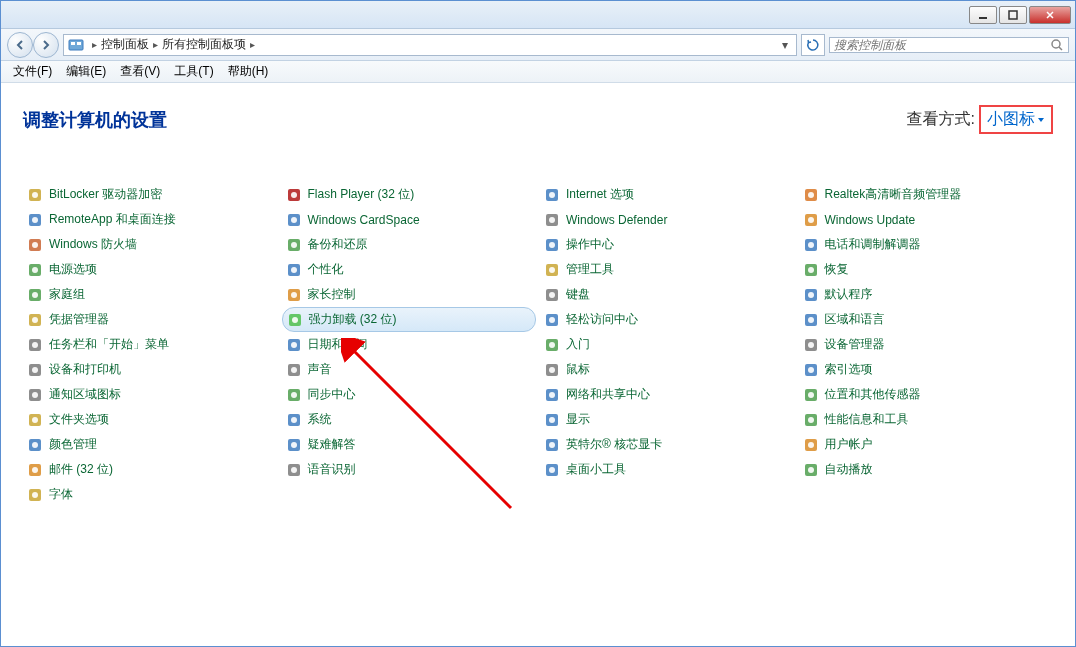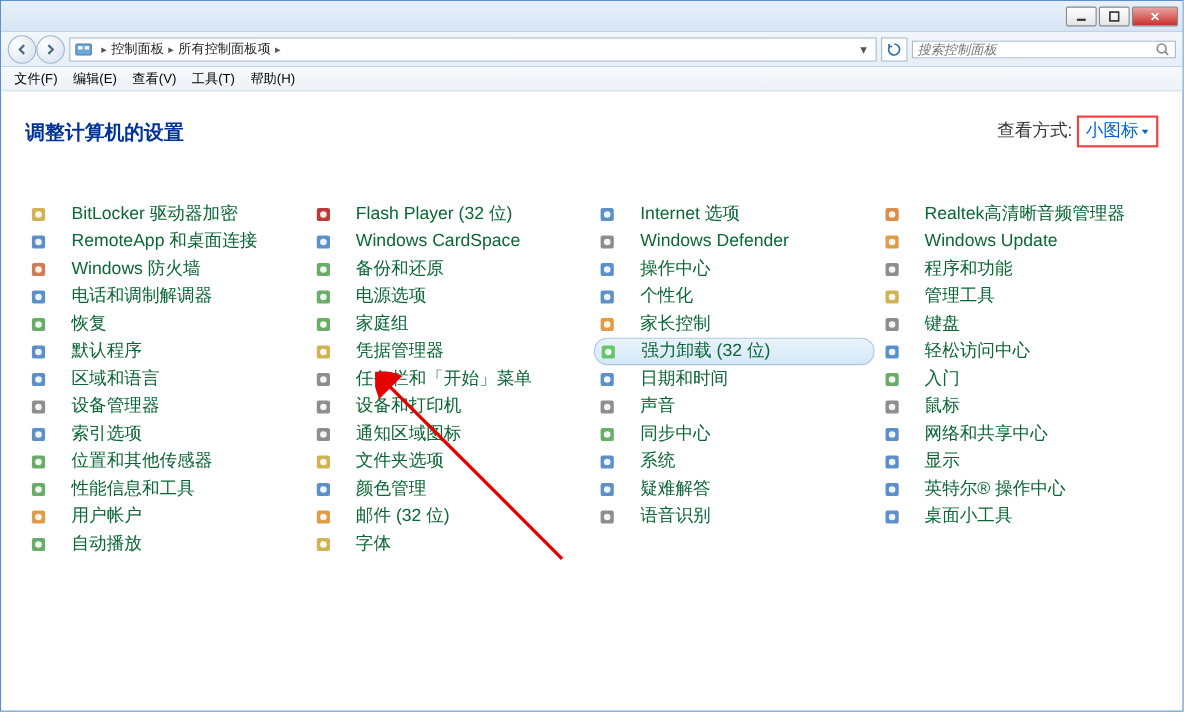--- a/index.html
+++ b/index.html
@@ -24,21 +24,21 @@
 .menubar { height: 22px; background: linear-gradient(to bottom, #f7fafc, #edf2f7); border-bottom: 1px solid #d0dce8; display: flex; align-items: center; padding: 0 6px; font-size: 12px; gap: 2px; }
 .menubar .menu { padding: 2px 6px; cursor: pointer; }
 .content { padding: 22px 22px; position: relative; height: calc(100% - 82px); }
 .heading-row { display: flex; justify-content: space-between; align-items: center; margin-bottom: 48px; }
 .heading { font-size: 18px; color: #003399; }
 .viewby { font-size: 16px; color: #333; display: flex; align-items: center; gap: 4px; }
 .viewby .link { color: #0066cc; cursor: pointer; display: flex; align-items: center; gap: 2px; }
 .viewby .link svg { width: 8px; height: 8px; fill: #0066cc; }
 .redbox { border: 2px solid #ef4444; padding: 2px 6px; }
 .items-grid { display: grid; grid-template-columns: repeat(4, 1fr); column-gap: 4px; }
-.item { display: flex; align-items: center; gap: 22px; height: 25px; padding: 0 4px; font-size: 16px; color: #0a6634; cursor: pointer; }
+.item { display: flex; align-items: center; gap: 6px; height: 25px; padding: 0 4px; font-size: 12px; color: #0a6634; cursor: pointer; }
 .item.selected { background: linear-gradient(to bottom, #e9f3fb, #d5e8f8); border: 1px solid #a6c8e6; border-radius: 12px; }
 .item .icon { width: 16px; height: 16px; flex-shrink: 0; display: flex; align-items: center; justify-content: center; }
 .item .icon svg { width: 16px; height: 16px; }
 .arrow-annotation { position: absolute; top: 255px; left: 340px; pointer-events: none; z-index: 100; }
 </style>
 </head>
 <body>
 
 <div class="titlebar">
   <div class="win-btn">
@@ -221,29 +221,20 @@
           <svg viewBox="0 0 16 16">
             <rect x="2" y="2" width="12" height="12" rx="2" fill="#3f7dbf" opacity="0.85"></rect>
             <circle cx="8" cy="8" r="3" fill="#fff" opacity="0.9"></circle>
           </svg>
         </span>
         <span>操作中心</span>
       </div>
       <div class="item">
         <span class="icon">
           <svg viewBox="0 0 16 16">
-            <rect x="2" y="2" width="12" height="12" rx="2" fill="#7a7a7a" opacity="0.85"></rect>
-            <circle cx="8" cy="8" r="3" fill="#fff" opacity="0.9"></circle>
-          </svg>
-        </span>
-        <span>程序和功能</span>
-      </div>
-      <div class="item">
-        <span class="icon">
-          <svg viewBox="0 0 16 16">
             <rect x="2" y="2" width="12" height="12" rx="2" fill="#3f7dbf" opacity="0.85"></rect>
             <circle cx="8" cy="8" r="3" fill="#fff" opacity="0.9"></circle>
           </svg>
         </span>
         <span>电话和调制解调器</span>
       </div>
       <div class="item">
         <span class="icon">
           <svg viewBox="0 0 16 16">
             <rect x="2" y="2" width="12" height="12" rx="2" fill="#4f9f4f" opacity="0.85"></rect>
@@ -513,21 +504,21 @@
         </span>
         <span>疑难解答</span>
       </div>
       <div class="item">
         <span class="icon">
           <svg viewBox="0 0 16 16">
             <rect x="2" y="2" width="12" height="12" rx="2" fill="#3f7dbf" opacity="0.85"></rect>
             <circle cx="8" cy="8" r="3" fill="#fff" opacity="0.9"></circle>
           </svg>
         </span>
-        <span>英特尔® 操作中心</span>
+        <span>英特尔® 核芯显卡</span>
       </div>
       <div class="item">
         <span class="icon">
           <svg viewBox="0 0 16 16">
             <rect x="2" y="2" width="12" height="12" rx="2" fill="#d98c28" opacity="0.85"></rect>
             <circle cx="8" cy="8" r="3" fill="#fff" opacity="0.9"></circle>
           </svg>
         </span>
         <span>用户帐户</span>
       </div>

